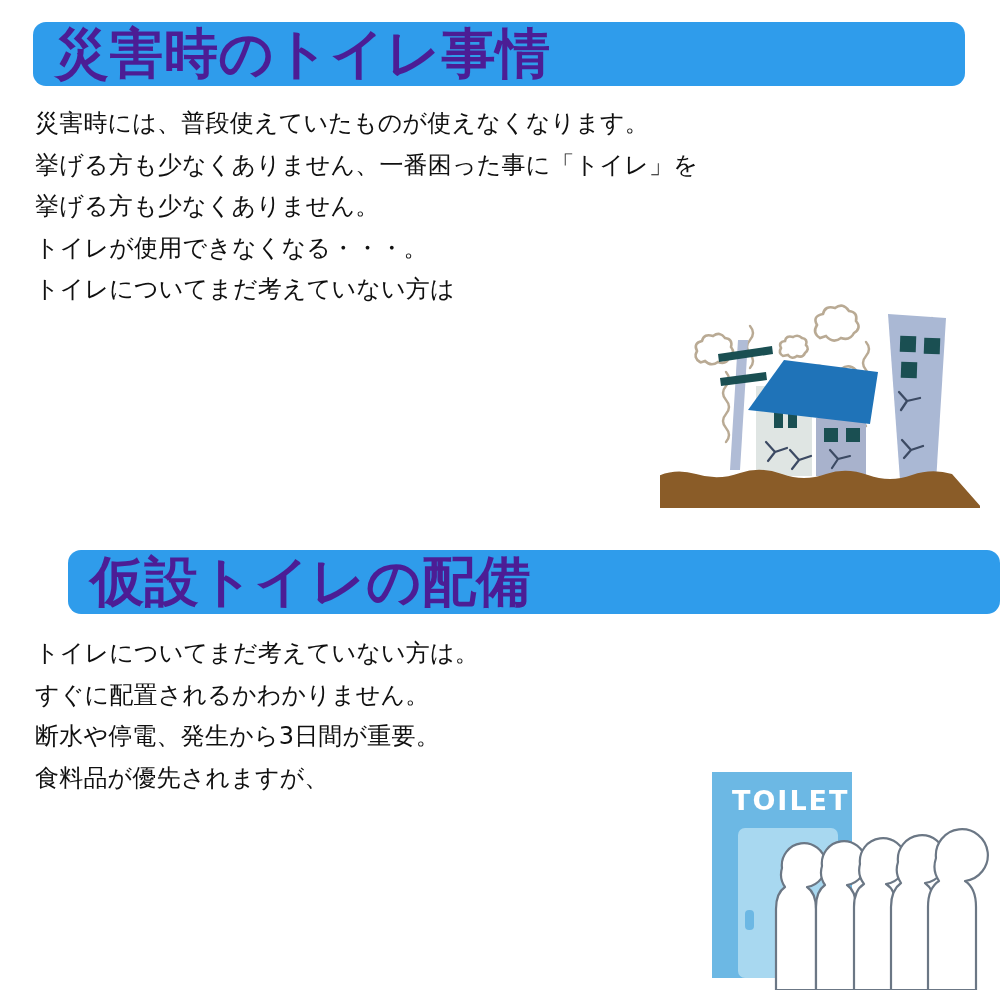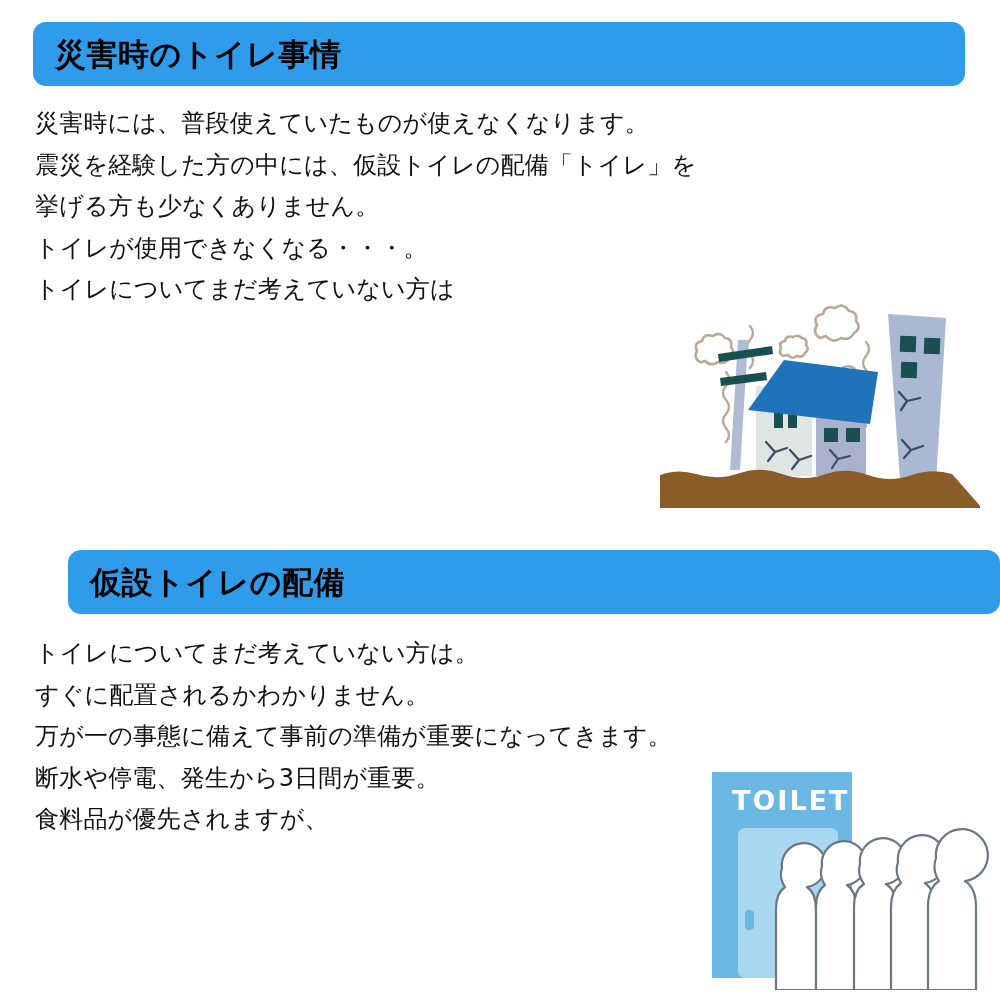--- a/index.html
+++ b/index.html
@@ -43,22 +43,22 @@
     box-sizing: border-box;
   }
   #section-1 .banner { top: 22px; }
   #section-2 .banner { top: 20px; margin-left: 35px; }
 
   .banner-title {
     position: absolute;
     left: 22px;
     top: 50%;
     transform: translateY(-50%);
-    color: #000000;
-    font-size: 31px;
+    color: #4c1d95;
+    font-size: 54px;
     line-height: 1;
     font-weight: 700;
     letter-spacing: 0.5px;
     white-space: nowrap;
     font-family: "DejaVu Sans", "Liberation Sans", sans-serif;
   }
 
   
   .body-text {
     position: absolute;
@@ -98,21 +98,21 @@
 <div class="page">
 
   <div class="section" id="section-1">
 
     <div class="banner">
       <div class="banner-title">災害時のトイレ事情</div>
     </div>
 
     <div class="body-text">
       <span class="body-line">災害時には、普段使えていたものが使えなくなります。</span>
-      <span class="body-line">震災を経験した方の中には、仮設トイレの配備「トイレ」を</span>
+      <span class="body-line">挙げる方も少なくありません、一番困った事に「トイレ」を</span>
       <span class="body-line">挙げる方も少なくありません。</span>
       <span class="body-line">トイレが使用できなくなる・・・。</span>
       <span class="body-line">トイレについてまだ考えていない方は</span>
     </div>
 
     <div class="illus" id="illus-disaster">
       <svg viewBox="0 0 320 210" xmlns="http://www.w3.org/2000/svg">
 
         <g fill="none" stroke="#b9aa94" stroke-width="2.6" stroke-linecap="round">
           <path d="M40 62 q-7 -4 -3 -11 q-4 -8 5 -10 q2 -8 11 -5 q7 -5 12 2 q8 1 6 9 q5 6 -2 11 q-3 7 -11 4 q-7 5 -13 -1 q-5 2 -5 1 Z"></path>
@@ -174,21 +174,20 @@
 
   <div class="section" id="section-2">
 
     <div class="banner">
       <div class="banner-title">仮設トイレの配備</div>
     </div>
 
     <div class="body-text">
       <span class="body-line">トイレについてまだ考えていない方は。</span>
       <span class="body-line">すぐに配置されるかわかりません。</span>
-      <span class="body-line">万が一の事態に備えて事前の準備が重要になってきます。</span>
       <span class="body-line">断水や停電、発生から3日間が重要。</span>
       <span class="body-line">食料品が優先されますが、</span>
     </div>
   </div>
 
   <div class="illus" id="illus-toilet">
     <svg viewBox="0 0 290 228" xmlns="http://www.w3.org/2000/svg">
 
       <g>
         <rect x="12" y="10" width="140" height="206" fill="#6cb8e4"></rect>

